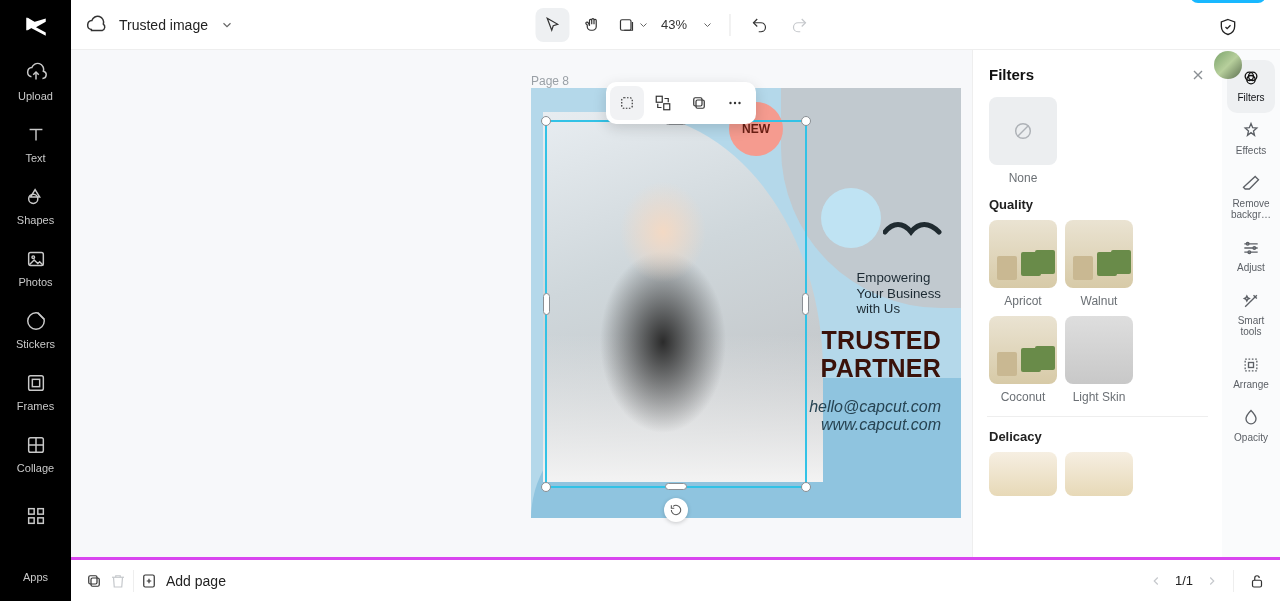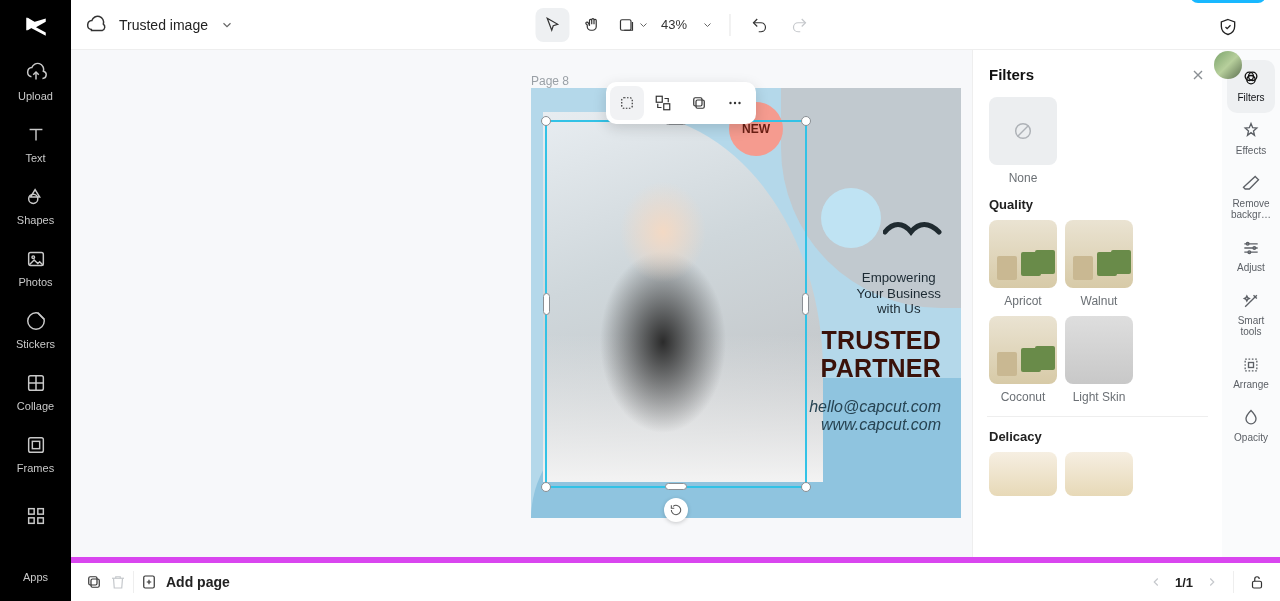--- a/index.html
+++ b/index.html
@@ -31,21 +31,21 @@
   
   .workspace { flex:1; display:flex; min-height:0; }
   .canvas-area { flex:1; background:#f7f8fa; position:relative; overflow:hidden; }
   .page-label { position:absolute; left:460px; top:24px; font-size:12px; color:#9aa0a6; }
   .canvas { position:absolute; left:460px; top:38px; width:430px; height:430px; background:#b4d8ea; }
   .canvas .shape-top { position:absolute; right:0; top:0; width:180px; height:220px; background:#c1c9cf; border-bottom-left-radius:160px; }
   .canvas .shape-blue { position:absolute; right:80px; top:100px; width:60px; height:60px; background:#bfe3f3; border-radius:50%; }
   .canvas .shape-bottom { position:absolute; left:0; bottom:0; width:430px; height:140px; background:#8fc4df; border-top-left-radius:200px 140px; }
   .canvas .bird { position:absolute; right:18px; top:130px; }
   .newbadge { position:absolute; left:198px; top:14px; width:54px; height:54px; background:#f59b8f; border-radius:50%; display:flex; align-items:center; justify-content:center; font-size:12px; font-weight:700; color:#6a1f14; }
-  .empower { position:absolute; right:20px; top:182px; text-align:center; font-size:13.3px; line-height:1.18; color:#1c2a33; font-weight:500; }
+  .empower { position:absolute; right:20px; top:182px; text-align:left; font-size:13.3px; line-height:1.18; color:#1c2a33; font-weight:500; }
   .trusted { position:absolute; right:20px; top:238px; text-align:right; font-family:"Arial Black",sans-serif; font-weight:900; font-size:25px; line-height:1.12; color:#3a120a; letter-spacing:0.2px; text-transform:uppercase; }
   .contact { position:absolute; right:20px; top:310px; text-align:right; font-size:16px; font-style:italic; line-height:1.15; color:#274453; }
   .photo { position:absolute; left:12px; top:24px; width:280px; height:370px; background:linear-gradient(160deg,#e8edf1 0%, #cfd7db 40%, #bdbec0 100%); border-top-right-radius:200px 260px; overflow:hidden; }
   .photo::after { content:""; position:absolute; inset:0; background:
     radial-gradient(60px 70px at 120px 120px, #f3d9c4 0%, rgba(243,217,196,0) 72%),
     radial-gradient(90px 130px at 120px 230px, #2b2b2b 0%, rgba(0,0,0,0) 70%),
     linear-gradient(180deg, rgba(255,255,255,0) 60%, #f3f3f3 100%); }
   
   .selframe { position:absolute; left:474px; top:70px; width:262px; height:368px; border:2px solid #32c2e6; }
   .handle { position:absolute; width:10px; height:10px; background:#fff; border:1.5px solid #8a8f94; border-radius:50%; }
@@ -77,21 +77,21 @@
   .grid3 { display:flex; flex-wrap:wrap; gap:8px; }
   .grid3 .cell { width:68px; }
   .thumb.q { background:linear-gradient(180deg,#eae3d2 0%,#d7caa7 100%); position:relative; overflow:hidden; }
   .thumb.q::after { content:""; position:absolute; left:8px; bottom:8px; width:20px; height:24px; background:#c9b892; border-radius:2px; box-shadow: 24px -4px 0 0 #698b49, 38px -6px 0 0 #698b49; }
   .thumb.active { outline:2px solid #32c2e6; }
   .thumb .corner { position:absolute; right:4px; bottom:4px; background:#3a3d40; border-radius:6px; width:20px; height:16px; display:flex; align-items:center; justify-content:center; }
   .thumb.skin { background:linear-gradient(180deg,#dedede 0%,#c8c8c8 100%); }
   .thumb.del { background:linear-gradient(180deg,#f6efe2 0%,#e7d9b7 100%); }
   .hr { height:1px; background:#eee; margin:12px -2px 0; }
   
-  .bottombar { height:44px; border-top:6px solid #d946ef; display:flex; align-items:center; padding:0 14px; gap:6px; font-size:14px; color:#222;font-weight:bold; }
+  .bottombar { height:44px; border-top:3px solid #d946ef; display:flex; align-items:center; padding:0 14px; gap:6px; font-size:14px; color:#222; }
   .bottombar .dup { color:#333; }
   .bottombar .trash { color:#c5c8cc; }
   .bottombar .addpage { display:flex; align-items:center; gap:8px; color:#222; cursor:pointer; }
   .bottombar .spacer { flex:1; }
   .bottombar .pager { display:flex; align-items:center; gap:12px; color:#7d8186; }
   .bottombar .pgnum { color:#222; font-size:13px; }
   svg { display:block; }
 </style>
 </head>
 <body>
@@ -157,33 +157,33 @@
             <path d="M12 3a9 9 0 1 0 9 9c0-.7-.1-1.3-.2-2L14 3.2c-.6-.1-1.3-.2-2-.2z"></path>
             <path d="M14 3l7 7"></path>
           </svg>
       </div>
       <span>Stickers</span>
     </div>
     <div class="rail-item">
       <div class="rail-icon">
         <svg width="22" height="22" viewBox="0 0 24 24" fill="none" stroke="#c9c9c9" stroke-width="1.6">
             <rect x="4" y="4" width="16" height="16" rx="2"></rect>
+            <rect x="8" y="8" width="8" height="8"></rect>
+          </svg>
+      </div>
+      <span>Frames</span>
+    </div>
+    <div class="rail-item">
+      <div class="rail-icon">
+        <svg width="22" height="22" viewBox="0 0 24 24" fill="none" stroke="#c9c9c9" stroke-width="1.6">
+            <rect x="4" y="4" width="16" height="16" rx="2"></rect>
             <path d="M12 4v16M4 12h16"></path>
           </svg>
       </div>
       <span>Collage</span>
-    </div>
-    <div class="rail-item">
-      <div class="rail-icon">
-        <svg width="22" height="22" viewBox="0 0 24 24" fill="none" stroke="#c9c9c9" stroke-width="1.6">
-            <rect x="4" y="4" width="16" height="16" rx="2"></rect>
-            <rect x="8" y="8" width="8" height="8"></rect>
-          </svg>
-      </div>
-      <span>Frames</span>
     </div>
     <div class="rail-item spacer"></div>
     <div class="rail-item" style="margin-bottom:8px;gap:44px;">
       <div class="rail-icon">
         <svg width="22" height="22" viewBox="0 0 24 24" fill="none" stroke="#c9c9c9" stroke-width="1.6">
             <rect x="4" y="4" width="6" height="6"></rect>
             <rect x="14" y="4" width="6" height="6"></rect>
             <rect x="4" y="14" width="6" height="6"></rect>
             <rect x="14" y="14" width="6" height="6"></rect>
           </svg>

